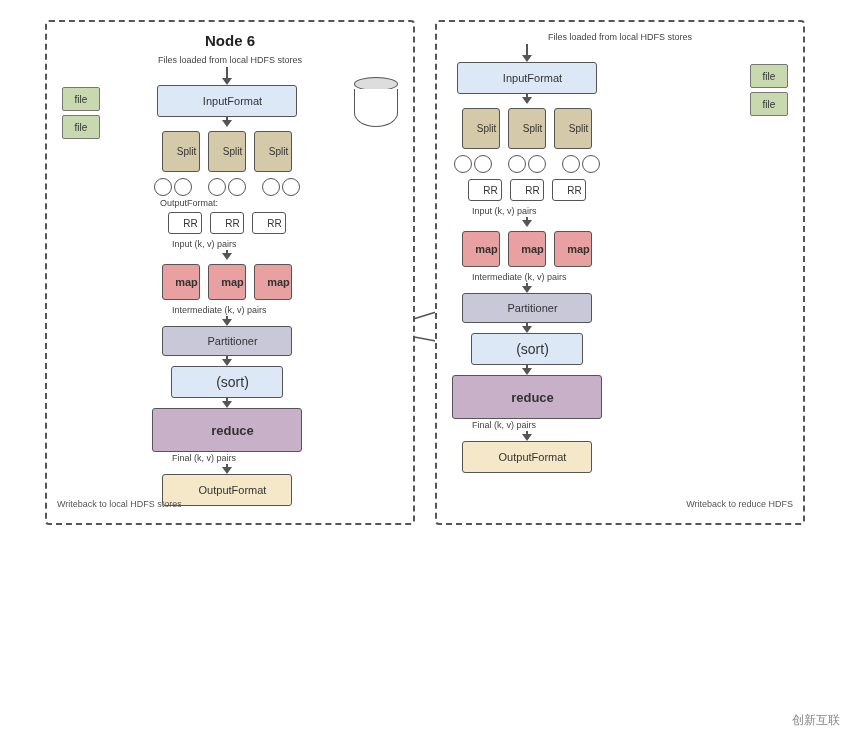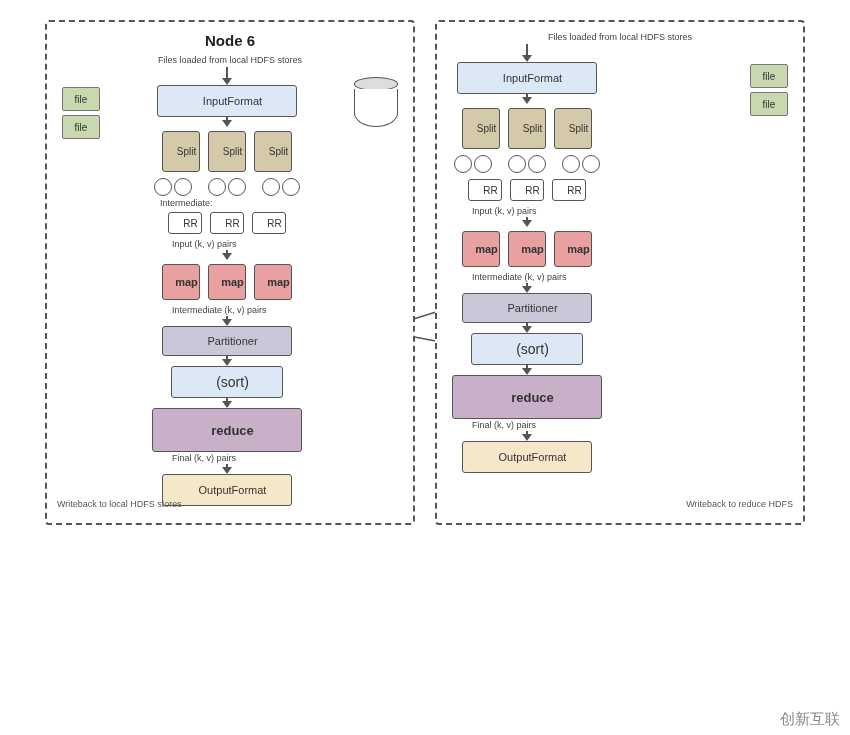--- a/index.html
+++ b/index.html
@@ -199,21 +199,21 @@
       position: absolute;
       top: 0; left: 0;
       width: 850px;
       height: 735px;
       pointer-events: none;
     }
     .watermark {
       position: absolute;
       bottom: 6px;
       right: 10px;
-      font-size: 15px;
+      font-size: 12px;
       color: #888;
     }
     .node-inner {
       display: flex;
       flex-direction: column;
       align-items: center;
     }
     .between-label {
       font-size: 9px;
       color: #444;
@@ -277,21 +277,21 @@
             <div style="display:flex;gap:2px;">
               <div class="circle"></div>
               <div class="circle"></div>
             </div>
             <div style="display:flex;gap:2px;">
               <div class="circle"></div>
               <div class="circle"></div>
             </div>
           </div>
 
-          <div style="font-size:9px;color:#444;align-self:flex-start;margin-left:8px;">Intermediate:</div>
+          <div style="font-size:9px;color:#444;align-self:flex-start;margin-left:8px;">OutputFormat:</div>
 
           <div class="split-row">
             <div class="box rr-box">RR</div>
             <div class="box rr-box">RR</div>
             <div class="box rr-box">RR</div>
           </div>
 
           <div class="between-label">Input (k, v) pairs</div>
 
           <div style="height:10px;display:flex;flex-direction:column;align-items:center;">

